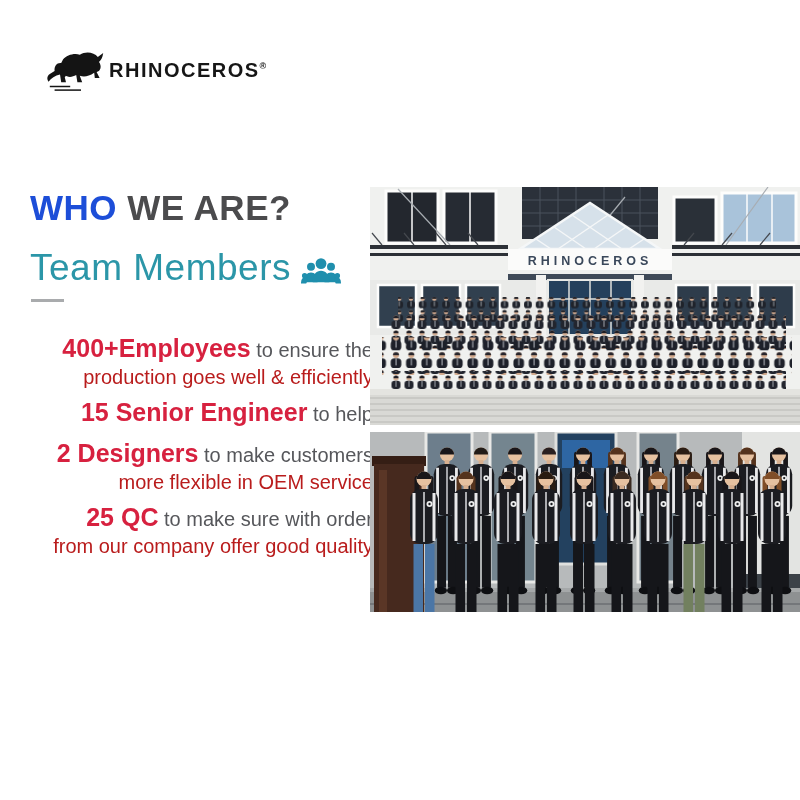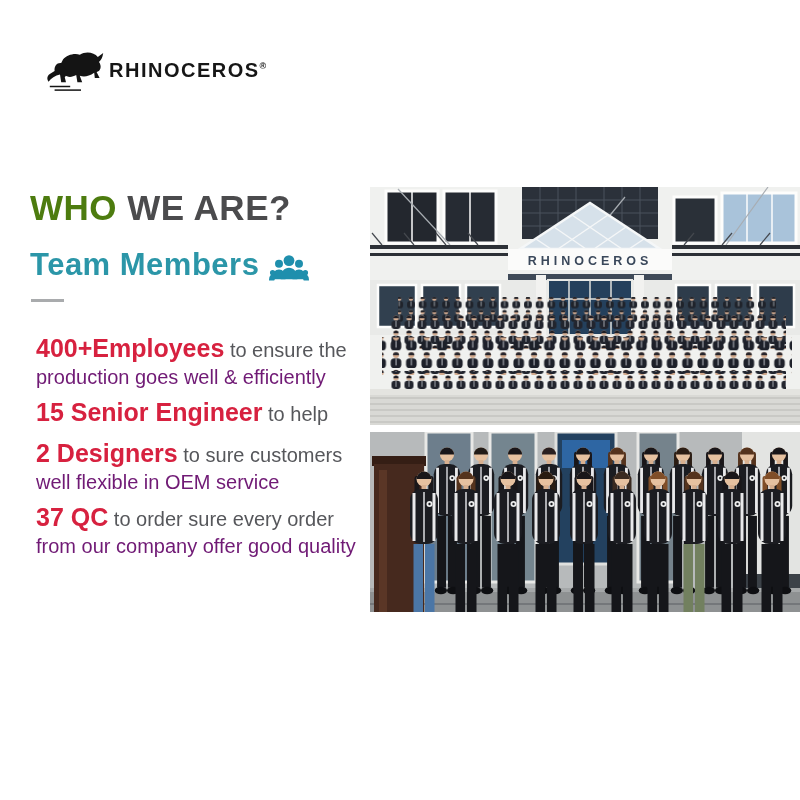--- a/index.html
+++ b/index.html
@@ -8,34 +8,34 @@
           font-family:"Liberation Sans",sans-serif;}
 
   
   .logo{position:absolute;left:45px;top:42px;display:flex;align-items:center;}
   .logo svg{width:60px;height:62px;}
   .logo-text{font-size:20px;font-weight:bold;color:#161616;letter-spacing:1.5px;margin-left:4px;margin-top:-6px;}
   .logo-reg{font-size:9px;vertical-align:super;letter-spacing:0;}
 
   
   .headline{position:absolute;left:30px;top:188px;font-size:35px;font-weight:bold;letter-spacing:0.5px;}
-  .headline .who{color:#4d7c0f;}
+  .headline .who{color:#1d4ed8;}
   .headline .rest{color:#4b4b4d;}
   .subheading{position:absolute;left:30px;top:247px;display:flex;align-items:center;gap:10px;}
-  .subheading .label{font-size:31px;color:#2b96a8;font-weight:700;letter-spacing:0.5px;}
+  .subheading .label{font-size:37px;color:#2b96a8;font-weight:400;letter-spacing:0.5px;}
   .subheading svg{width:40px;height:30px;margin-top:6px;}
   .dash{position:absolute;left:31px;top:299px;width:33px;height:3px;background:#a9abad;}
 
   
-  .stats{position:absolute;left:36px;top:334px;width:345px;}
+  .stats{position:absolute;left:28px;top:334px;width:345px;text-align:right;}
   .stat{margin-bottom:9px;}
   .stat .l1{white-space:nowrap;line-height:28px;}
   .stat .hl{font-size:25px;font-weight:bold;color:#d7213f;}
   .stat .tail{font-size:20px;color:#56575b;}
-  .stat .l2{font-size:20px;color:#701a75;line-height:23px;}
+  .stat .l2{font-size:20px;color:#b91c1c;line-height:23px;}
 
   
   .bracket{position:absolute;left:3px;top:612px;width:38px;height:38px;
            border-left:2px solid #6fb7c2;border-bottom:2px solid #6fb7c2;}
 
   
   .photo{position:absolute;overflow:hidden;}
   .photo-top{left:370px;top:187px;width:430px;height:238px;}
   .photo-bottom{left:370px;top:432px;width:430px;height:216px;}
   .photo svg{display:block;width:100%;height:100%;}
@@ -83,25 +83,25 @@
 
   <div class="stats">
     <div class="stat">
       <div class="l1"><span class="hl">400+Employees</span><span class="tail"> to ensure the</span></div>
       <div class="l2">production goes well &amp; efficiently</div>
     </div>
     <div class="stat">
       <div class="l1"><span class="hl">15 Senior Engineer</span><span class="tail"> to help</span></div>
     </div>
     <div class="stat">
-      <div class="l1"><span class="hl">2 Designers</span><span class="tail"> to sure customers</span></div>
-      <div class="l2">well flexible in OEM service</div>
+      <div class="l1"><span class="hl">2 Designers</span><span class="tail"> to make customers</span></div>
+      <div class="l2">more flexible in OEM service</div>
     </div>
     <div class="stat">
-      <div class="l1"><span class="hl">37 QC</span><span class="tail"> to order sure every order</span></div>
+      <div class="l1"><span class="hl">25 QC</span><span class="tail"> to make sure with order</span></div>
       <div class="l2">from our company offer good quality</div>
     </div>
   </div>
 
   <div class="bracket"></div>
 
   <div class="photo photo-top">
     <svg viewBox="0 0 430 238" preserveAspectRatio="none" aria-hidden="true">
       <defs>
         <pattern id="crowd1" width="13" height="15" patternUnits="userSpaceOnUse" patternTransform="scale(0.9)">

